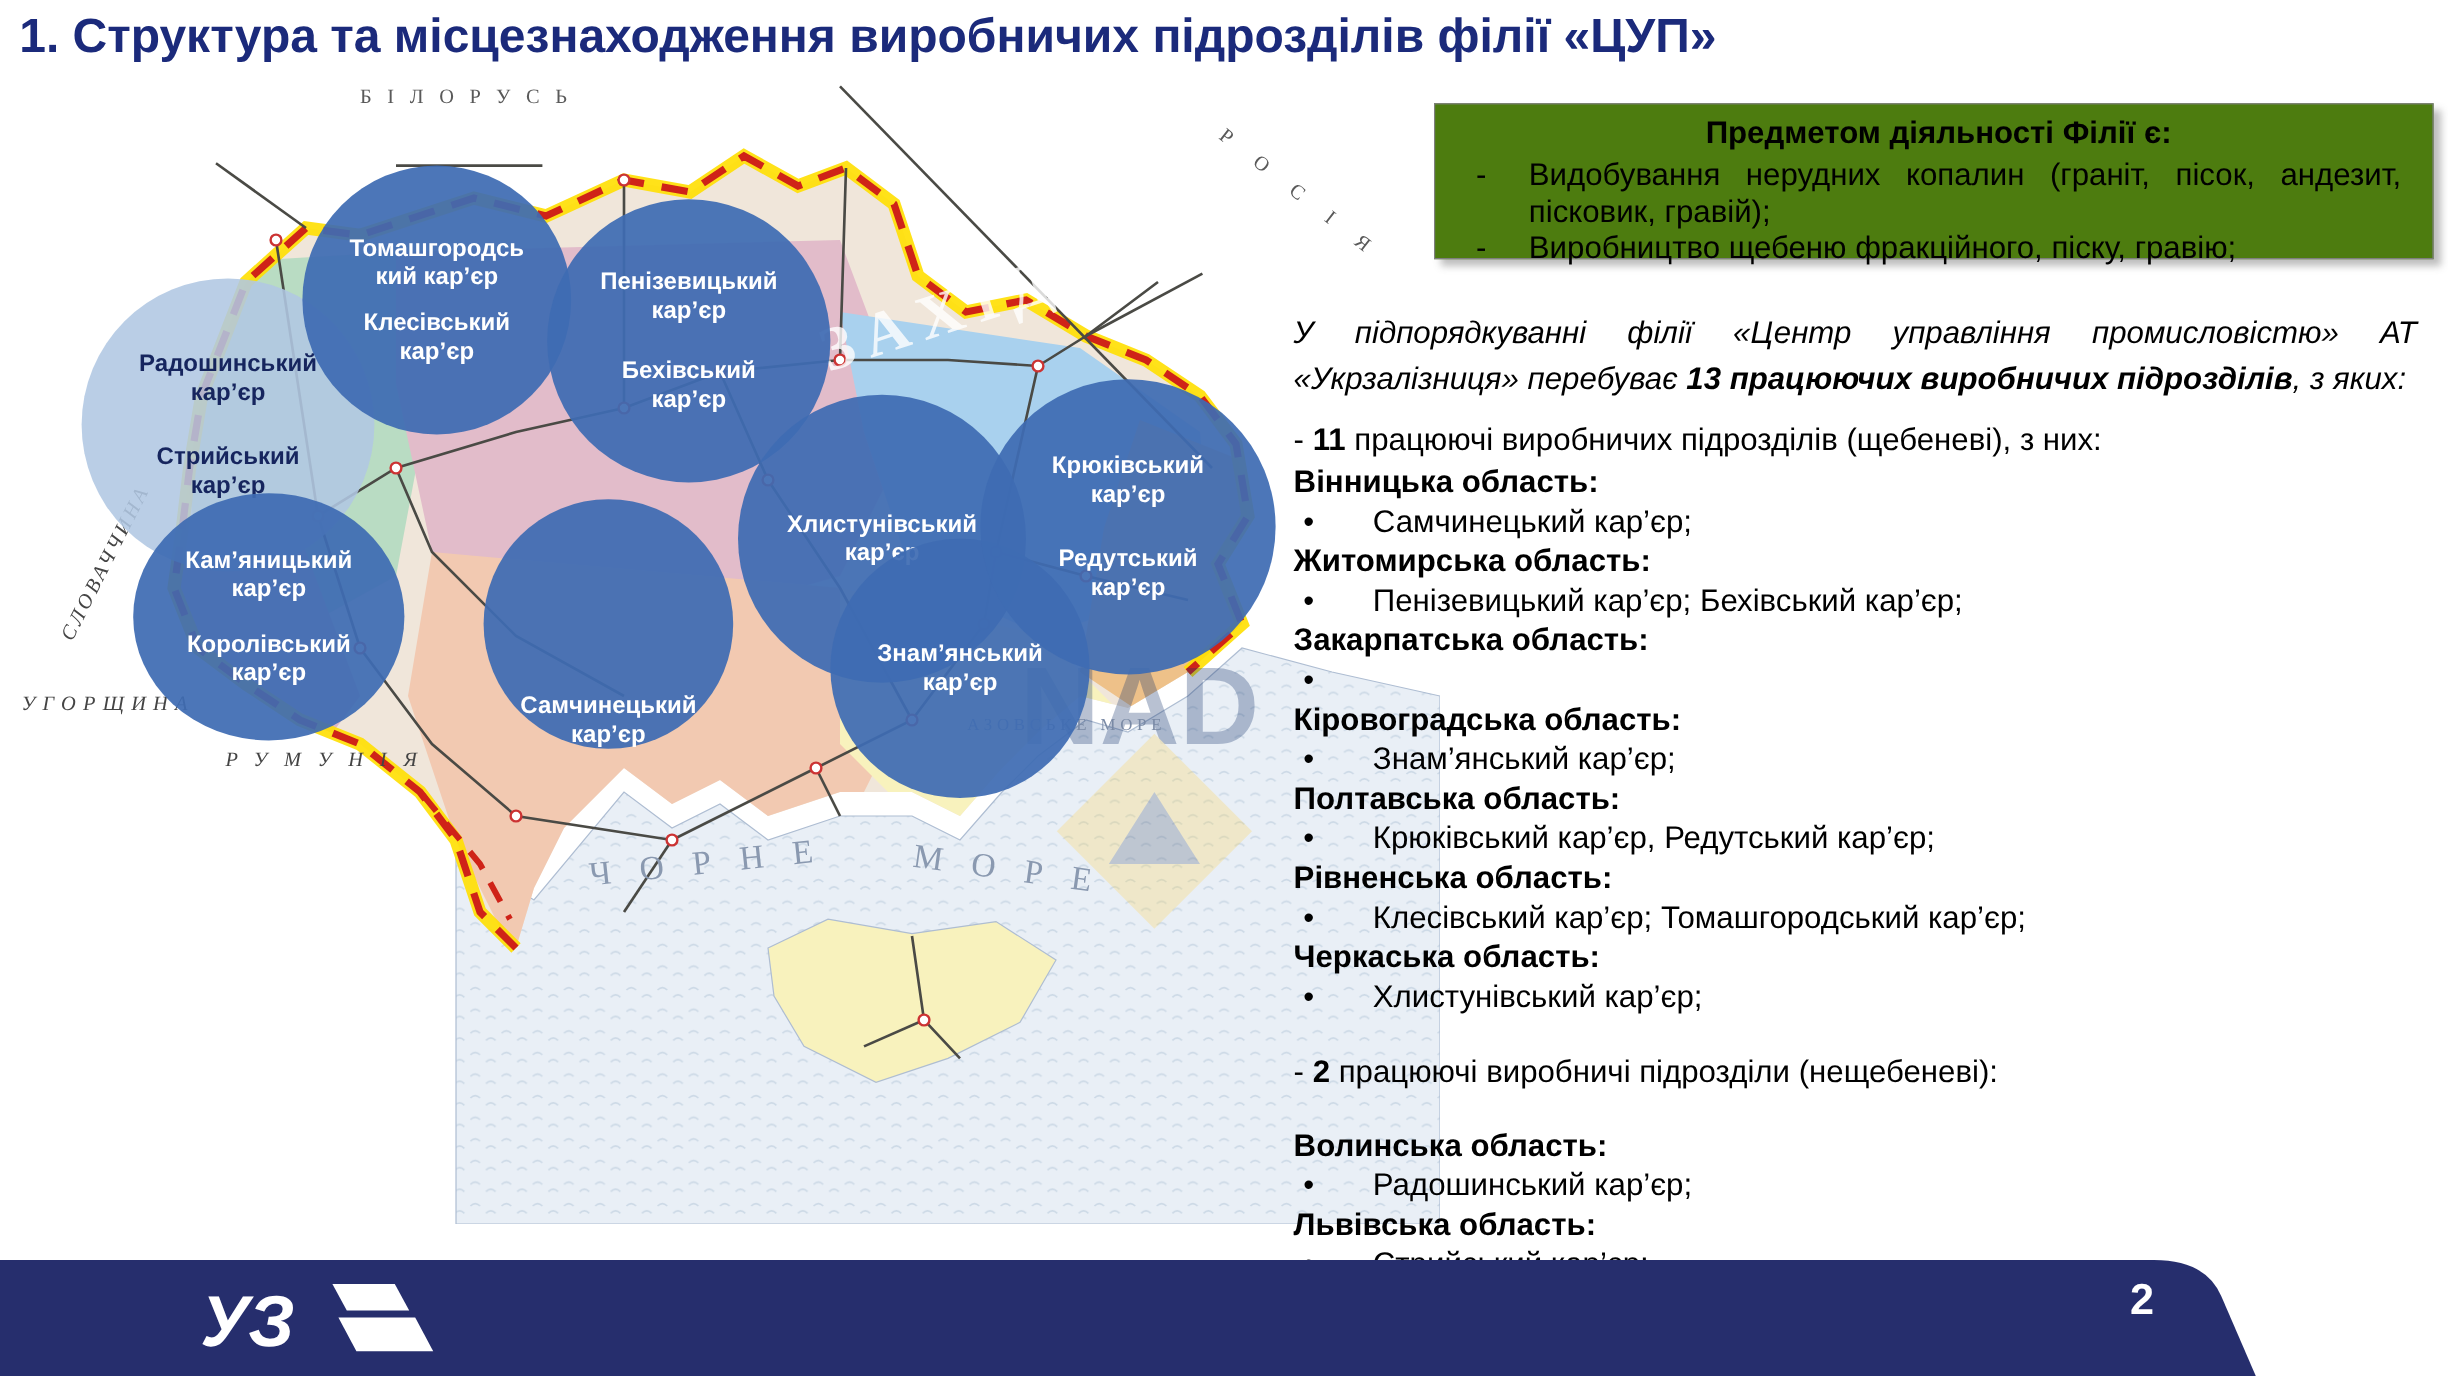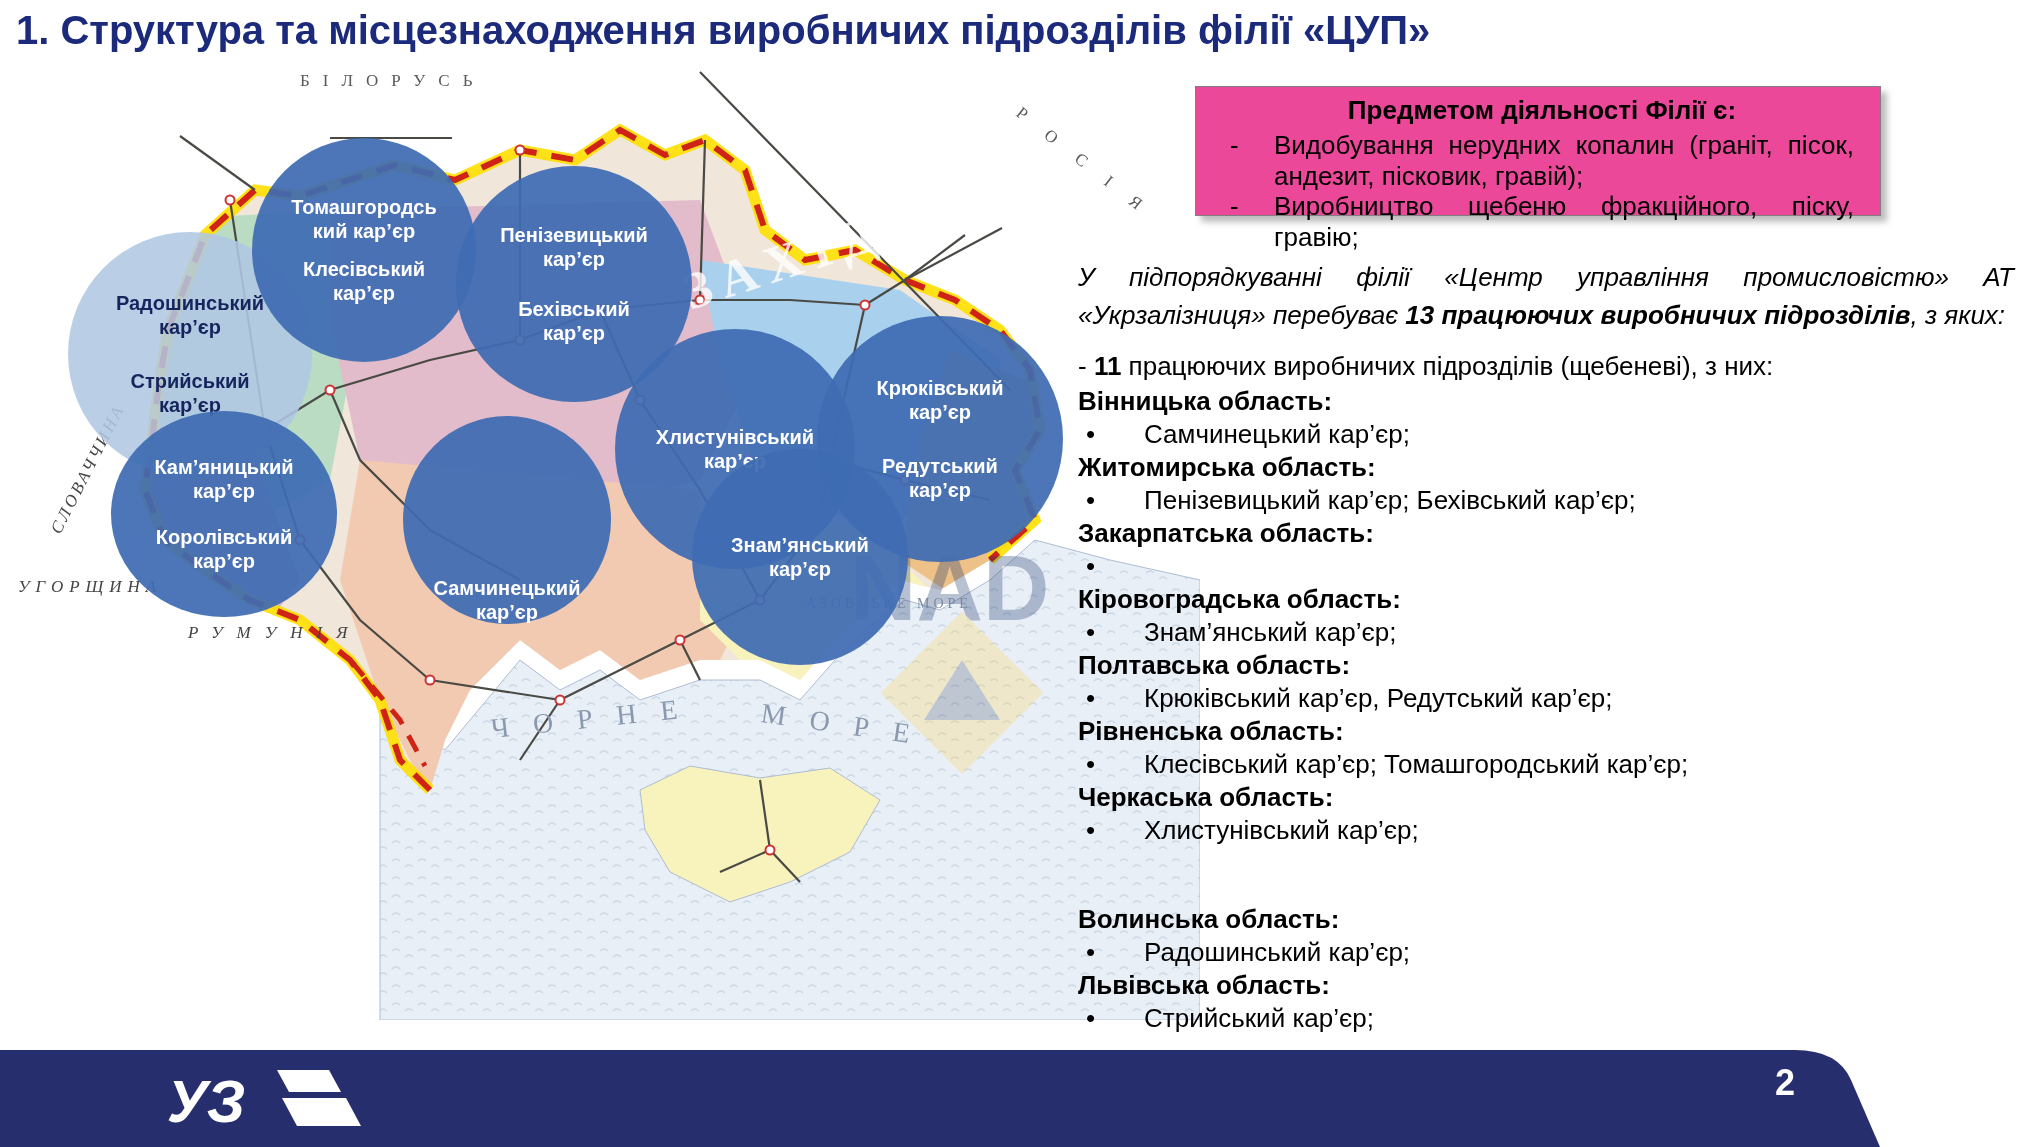--- a/index.html
+++ b/index.html
@@ -23,22 +23,22 @@
   }
   .bubble.dark{background:rgba(62,108,179,0.93);}
   .bubble.light{background:rgba(177,199,227,0.88);}
   .bubble-label{
     white-space:pre-line;font-weight:bold;font-size:20px;line-height:1.2;
     color:#ffffff;
   }
   .bubble.light .bubble-label{color:#16255e;}
   
   .activity-box{
-    position:absolute;left:1195px;top:86px;width:686px;height:130px;
-    background:#ec4899;border:1px solid #7f7f7f;
+    position:absolute;left:1195px;top:86px;width:833px;height:130px;
+    background:#4d7c0f;border:1px solid #7f7f7f;
     box-shadow:6px 6px 6px rgba(110,110,110,0.45);
     padding:8px 26px 8px 34px;box-sizing:border-box;z-index:6;
     font-size:26px;color:#000;
   }
   .activity-title{font-weight:bold;text-align:center;margin-bottom:4px;}
   .activity-item{display:flex;}
   .activity-item .dash{width:44px;flex:none;}
   .activity-item .itxt{flex:1;text-align:justify;line-height:1.18;}
   .right-col{
     position:absolute;left:1078px;top:258px;width:936px;z-index:6;
@@ -217,21 +217,21 @@
     <span class="itxt">Виробництво щебеню фракційного, піску, гравію;</span>
   </div>
 </div>
 
 <div class="right-col">
   <div class="subordination">
     <span>У підпорядкуванні філії «Центр управління промисловістю» АТ «Укрзалізниця» перебуває </span><b>13 працюючих виробничих підрозділів</b><span>, з яких:</span>
   </div>
 
   <div class="group-heading">
-    <span>- </span><b>11</b><span> працюючих виробничих підрозділів (щебеневі), з них:</span>
+    <span>- </span><b>11</b><span> працюючі виробничих підрозділів (щебеневі), з них:</span>
   </div>
 
   <div>
     <div class="region-name">Вінницька область:</div>
     <div class="quarry-line">
       <span class="bullet">•</span>
       <span>Самчинецький кар’єр;</span>
     </div>
   </div>
   <div>
@@ -271,20 +271,23 @@
   <div>
     <div class="region-name">Черкаська область:</div>
     <div class="quarry-line">
       <span class="bullet">•</span>
       <span>Хлистунівський кар’єр;</span>
     </div>
   </div>
 
   <div class="spacer30"></div>
 
+  <div class="group-heading">
+    <span>- </span><b>2</b><span> працюючі виробничі підрозділи (нещебеневі):</span>
+  </div>
 
   <div class="spacer26"></div>
 
   <div>
     <div class="region-name">Волинська область:</div>
     <div class="quarry-line">
       <span class="bullet">•</span>
       <span>Радошинський кар’єр;</span>
     </div>
   </div>

